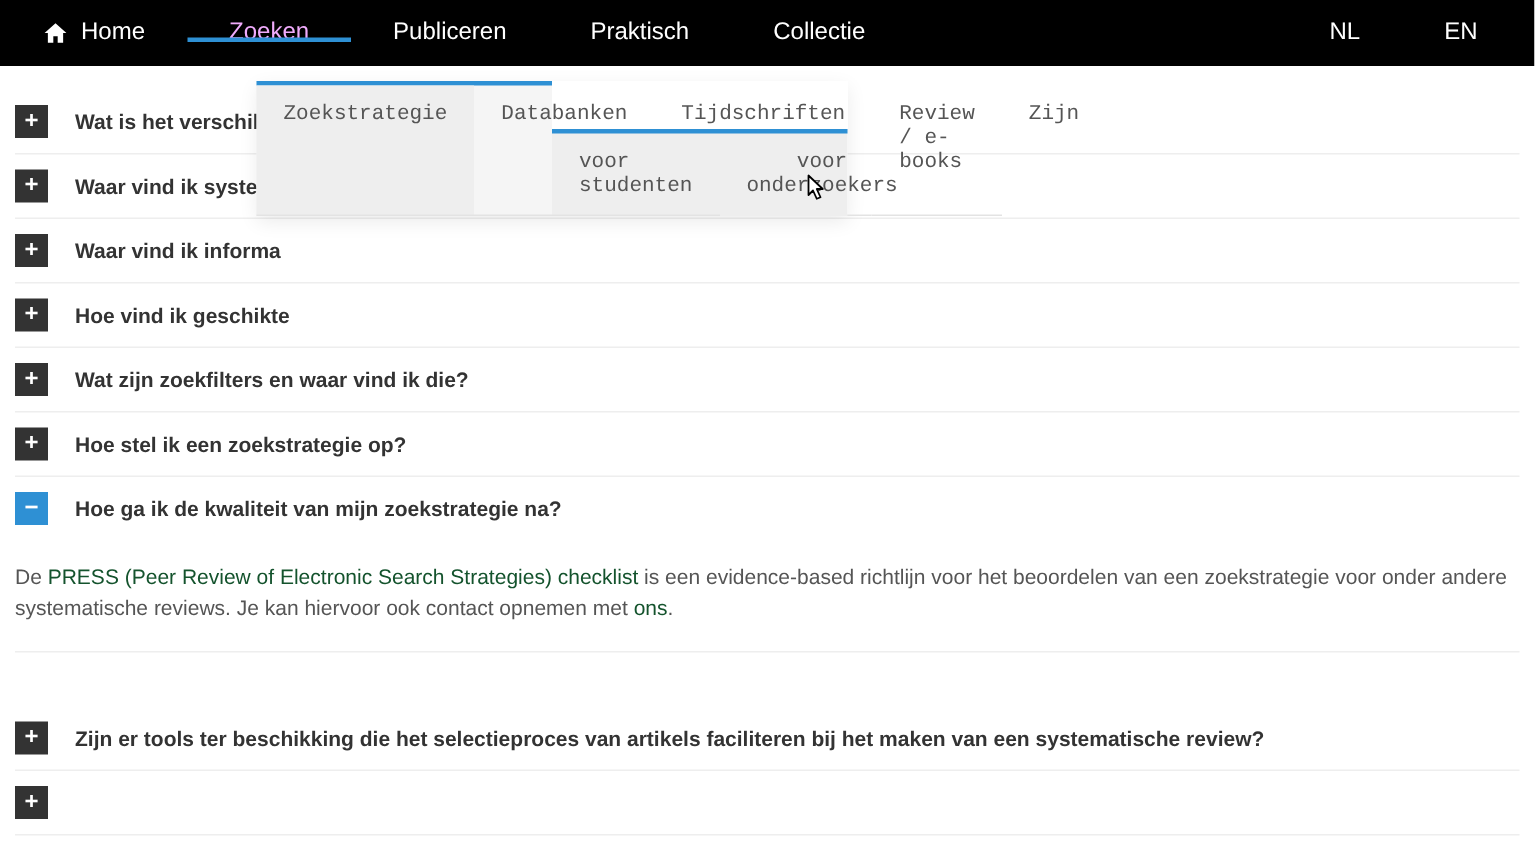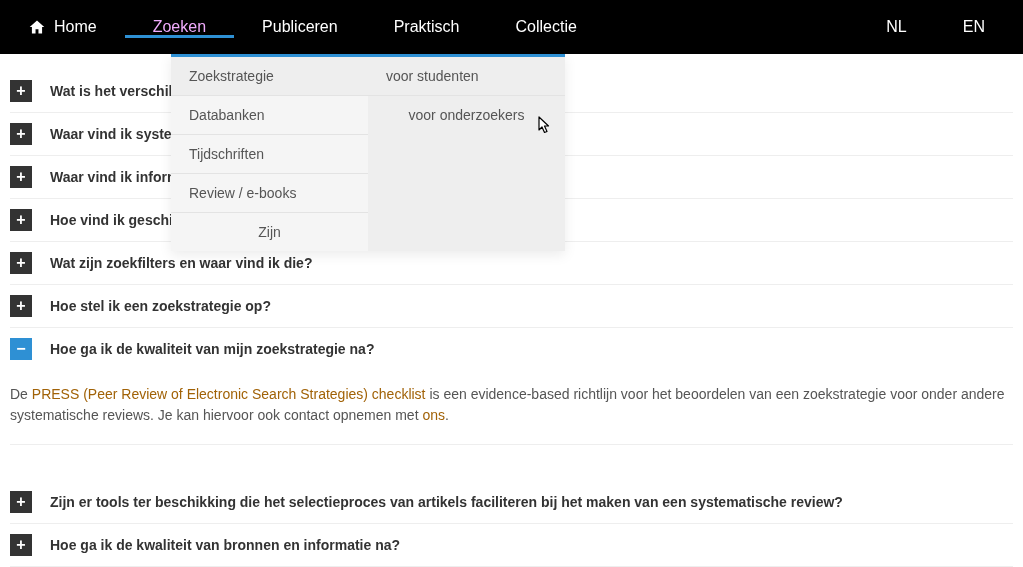--- a/index.html
+++ b/index.html
@@ -2,21 +2,21 @@
 <html><head>
 <meta charset="utf-8">
 <style>
   * { box-sizing: border-box; margin: 0; padding: 0; }
   html, body { width: 1023px; height: 567px; font-family: Arial, Helvetica, sans-serif; background: #ffffff; }
   body { overflow: hidden; position: relative; }
 
   
   .navbar {
     background: #000000;
-    height: 54px;
+    height: 44px;
     display: flex;
     align-items: stretch;
     padding: 16px 10px;
   }
   .nav-item {
     display: flex;
     align-items: center;
     justify-content: center;
     color: #ffffff;
     font-size: 16px;
@@ -48,26 +48,27 @@
     top: 54px;
     left: 171px;
     display: flex;
     box-shadow: 0 4px 12px rgba(0,0,0,0.08);
     z-index: 10;
   }
   .dropdown-col {
     background: #f5f5f5;
     width: 197px;
     display: flex;
-    flex-direction: column;
     border-top: 3px solid #2e90d4;
+    font-family: Liberation Mono, monospace;
   }
   .dropdown-col.sub {
     background: #eeeeee;
     border-top: 3px solid #2e90d4;
+    margin-top: 32px;
   }
   .dropdown-item {
     font-size: 14px;
     color: #555555;
     padding: 11px 18px;
     border-bottom: 1px solid #e3e3e3;
     cursor: pointer;
   }
   .dropdown-col .dropdown-item:last-child { border-bottom: none; text-align: center; }
   .dropdown-item.top-hover {
@@ -109,21 +110,21 @@
   }
   .acc-body {
     font-size: 14px;
     color: #555555;
     line-height: 1.5;
     padding: 14px 0 18px 0;
     border-bottom: 1px solid #eeeeee;
     margin-bottom: 8px;
   }
   .acc-body a {
-    color: #a16207;
+    color: #14532d;
     text-decoration: none;
   }
   .spacer-gap { height: 28px; }
 
   
   .fake-cursor {
     position: absolute;
     top: 116px;
     left: 534px;
     z-index: 50;
@@ -221,21 +222,20 @@
 
   <div class="spacer-gap"></div>
 
   <div class="acc-row">
     <div class="acc-toggle">+</div>
     <div class="acc-title">Zijn er tools ter beschikking die het selectieproces van artikels faciliteren bij het maken van een systematische review?</div>
   </div>
 
   <div class="acc-row">
     <div class="acc-toggle">+</div>
-    <div class="acc-title">Hoe ga ik de kwaliteit van bronnen en informatie na?</div>
   </div>
 
 </div>
 
 <div class="fake-cursor">
   <svg width="18" height="22" viewBox="0 0 18 22">
     <path d="M5 1 L5 14 L8 11 L10.5 16.5 L13 15.5 L10.5 10 L14.5 10 Z" fill="#ffffff" stroke="#000000" stroke-width="1.2" stroke-linejoin="round"></path>
   </svg>
 </div>
 

